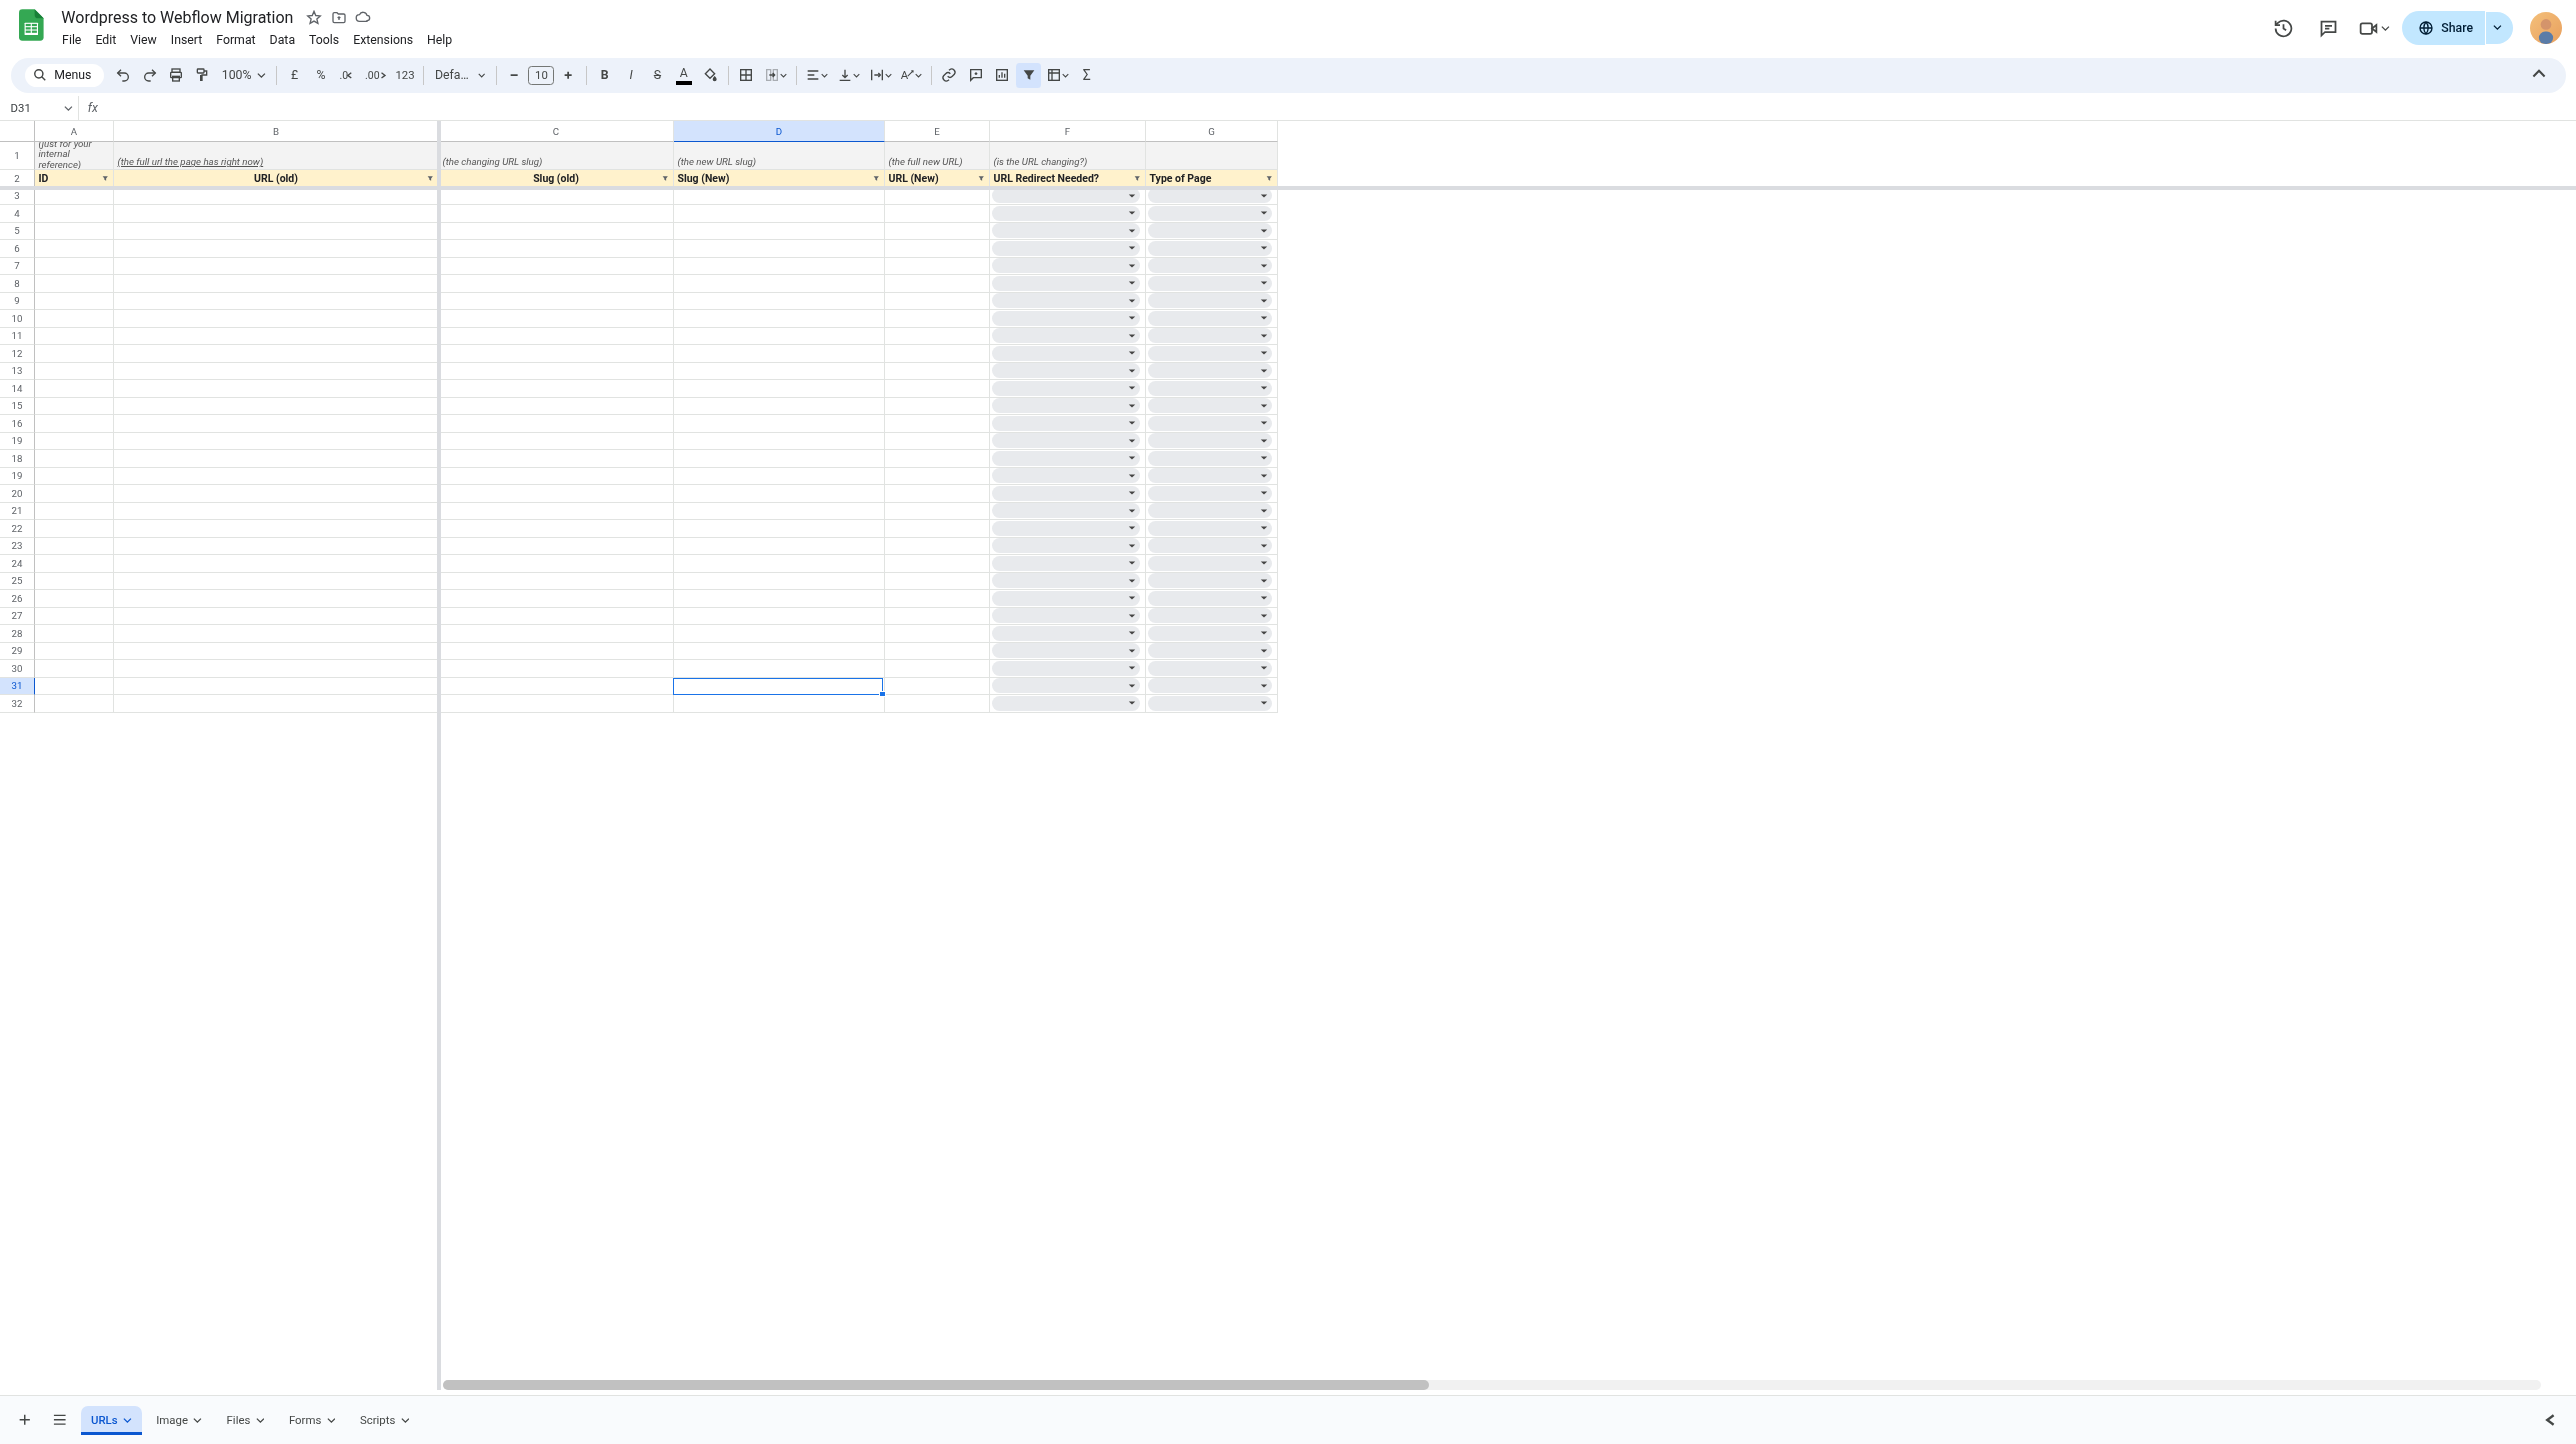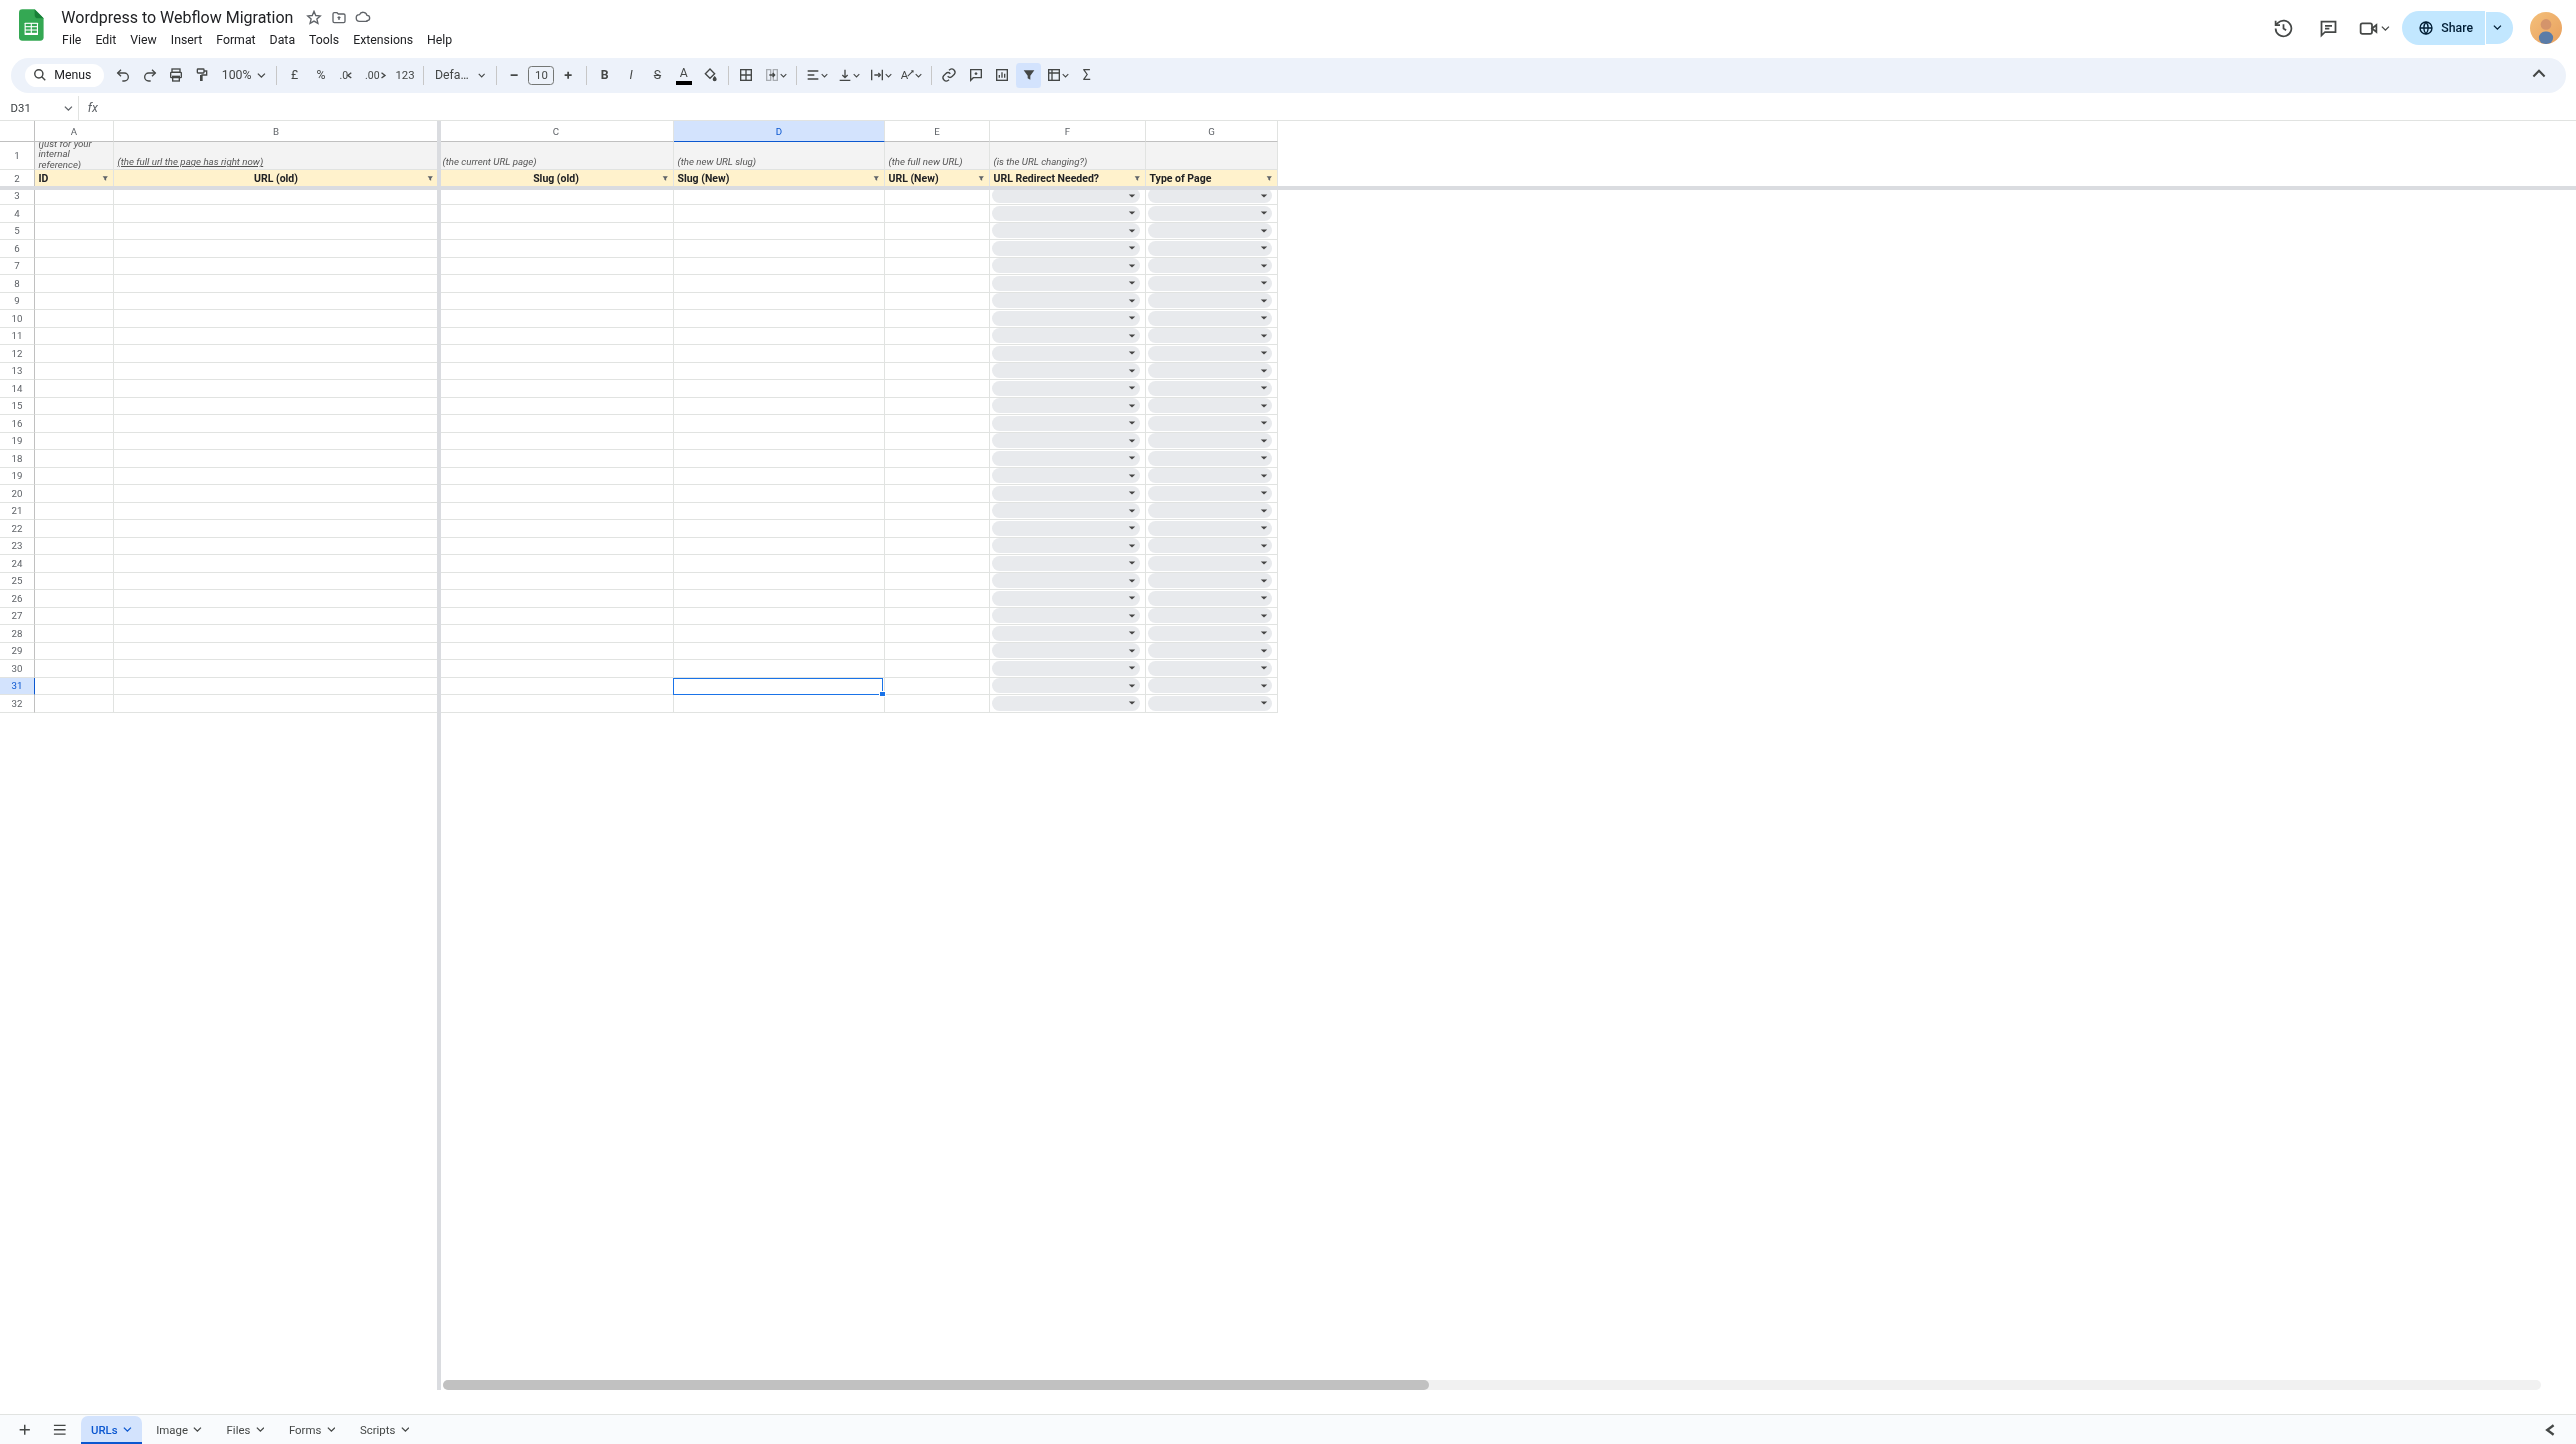--- a/index.html
+++ b/index.html
@@ -62,21 +62,21 @@
 .dd-chip { background: #e8eaed; border-radius: 9.7px; height: 15px; width: calc(100% - 3.5px); margin: 0; display: flex; align-items: center; justify-content: flex-end; padding-right: 3.5px; }
 .dd-chip svg { width: 8px; height: 8px; }
 .selected-cell { position: absolute; border: 1.8px solid #1a73e8; pointer-events: none; z-index: 5; }
 .sel-handle { position: absolute; right: -3.5px; bottom: -3.5px; width: 6.1px; height: 6.1px; background: #1a73e8; border: 0.9px solid #fff; }
 .frozen-col-line { position: absolute; top: 0; bottom: 0; width: 3.5px; background: #dadce0; z-index: 4; }
 .frozen-row-line { position: absolute; left: 0; right: 0; height: 3.5px; background: #dadce0; z-index: 4; }
 .hscroll { position: absolute; bottom: 0; left: 443px; right: 35px; height: 10.5px; background: #f1f1f1; border-radius: 5.3px; }
 .hscroll-thumb { height: 100%; width: 47%; background: #c1c1c1; border-radius: 5.3px; }
 
 
-.sheet-bar { position: fixed; bottom: 0; left: 0; right: 0; height: 30px; display: flex; align-items: center; background: #f9fbfd; border-top: 0.9px solid #e1e3e1; padding: 0 10.5px; gap: 7px; }
+.sheet-bar { position: fixed; bottom: 0; left: 0; right: 0; height: 49px; display: flex; align-items: center; background: #f9fbfd; border-top: 0.9px solid #e1e3e1; padding: 0 10.5px; gap: 7px; }
 .sheet-icon-btn { width: 28px; height: 28px; display: flex; align-items: center; justify-content: center; color: #444746; cursor: pointer; border-radius: 3.5px; }
 .sheet-tab { display: flex; align-items: center; gap: 5.3px; padding: 7px 10.5px; font-size: 11.4px; color: #444746; cursor: pointer; border-radius: 3.5px; }
 .sheet-tab.active { background: #d3e3fd; color: #0b57d0; font-weight: 500; border-radius: 7px 7px 0 0; position: relative; }
 .sheet-tab.active::after { content: ''; position: absolute; bottom: -0.9px; left: 0; right: 0; height: 2.6px; background: #0b57d0; }
 .explore-btn { margin-left: auto; color: #444746; }
 </style>
 </head>
 <body>
 
 <div class="header">
@@ -416,21 +416,21 @@
       <div class="row-h">28</div>
       <div class="row-h">29</div>
       <div class="row-h">30</div>
       <div class="row-h sel">31</div>
       <div class="row-h">32</div>
     </div>
   <div class="cells" id="cells">
       <div class="row tall desc-row">
         <div class="cell" style="width: 79px; white-space: normal; line-height: 10.5px; align-items: center;">(just for your internal reference)</div>
         <div class="cell" style="width: 325px; text-decoration: underline;">(the full url the page has right now)</div>
-        <div class="cell" style="width: 235px;">(the current URL page)</div>
+        <div class="cell" style="width: 235px;">(the changing URL slug)</div>
         <div class="cell" style="width: 211px;">(the new URL slug)</div>
         <div class="cell" style="width: 105px;">(the full new URL)</div>
         <div class="cell" style="width: 156px;">(is the URL changing?)</div>
         <div class="cell" style="width: 132px;"></div>
       </div>
       <div class="row header-row">
         <div class="cell" style="width: 79px;">
           <span>ID</span>
           <span class="filter-icon">
             <svg width="10.5" height="10.5" viewBox="0 0 24 24" fill="#5f6368">

